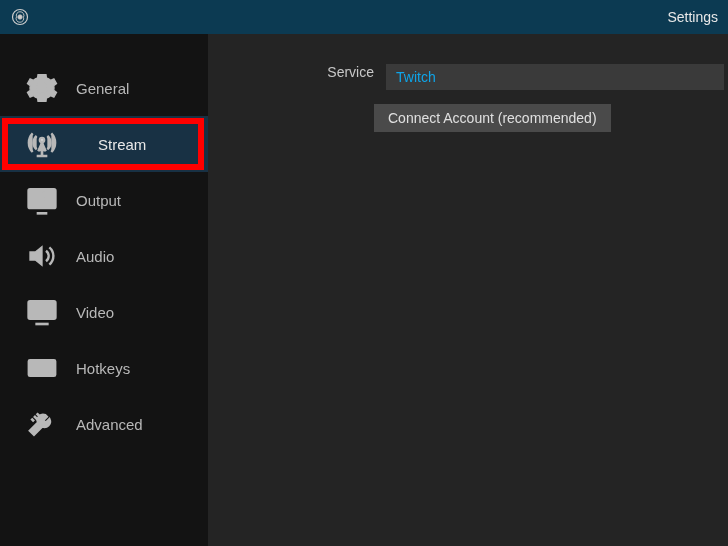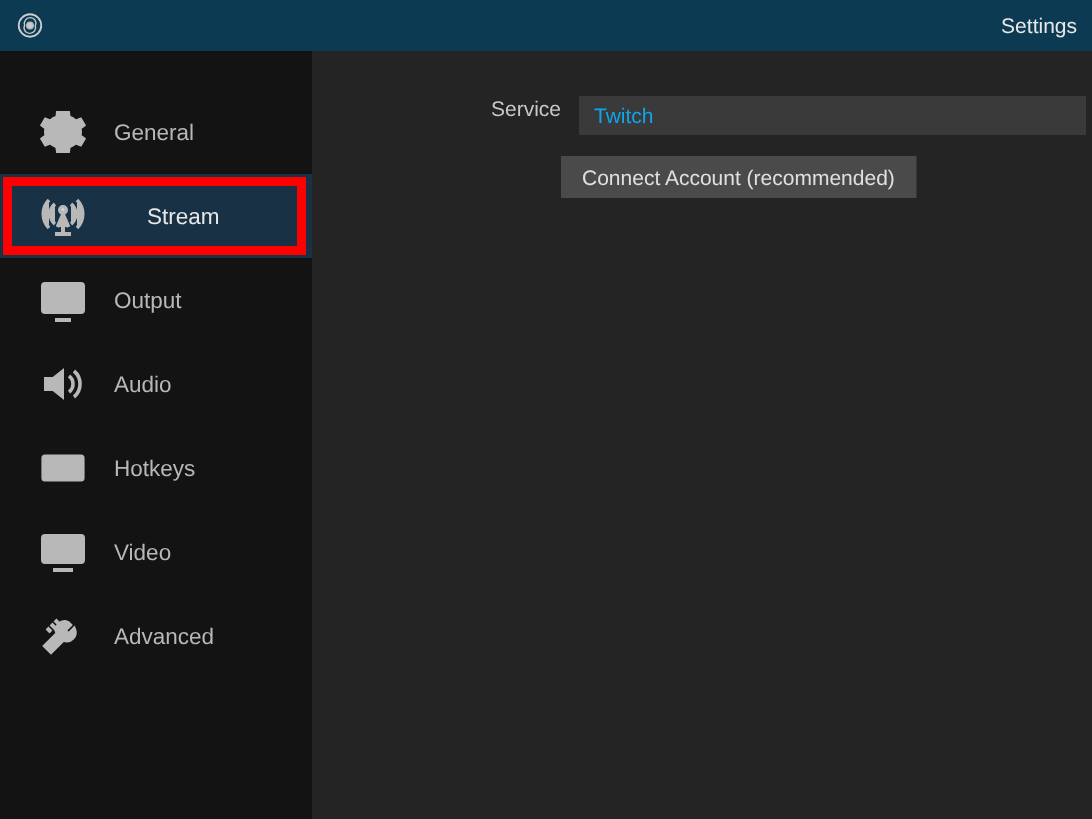--- a/index.html
+++ b/index.html
@@ -181,36 +181,36 @@
         <svg viewBox="0 0 24 24" fill="#b8b8b8" stroke="#b8b8b8">
           <path d="M3 9v6h4l5 4V5L7 9H3z"></path>
           <path d="M15 8a5 5 0 0 1 0 8M17.5 5.5a8.5 8.5 0 0 1 0 13" fill="none" stroke-width="1.8"></path>
         </svg>
       </span>
       <span>Audio</span>
     </div>
 
     <div class="sidebar-item">
       <span class="icon-slot">
+        <svg viewBox="0 0 24 24" fill="none" stroke="#b8b8b8" stroke-width="2">
+          <rect x="2" y="4" width="20" height="13" rx="1"></rect>
+          <path d="M7 21h10"></path>
+        </svg>
+      </span>
+      <span>Video</span>
+    </div>
+
+    <div class="sidebar-item">
+      <span class="icon-slot">
         <svg viewBox="0 0 24 24" fill="none" stroke="#b8b8b8" stroke-width="1.6">
           <rect x="2" y="6" width="20" height="12" rx="1"></rect>
           <path d="M5 9h1M8 9h1M11 9h1M14 9h1M17 9h1M5 12h1M8 12h1M11 12h1M14 12h1M17 12h1M7 15h10"></path>
         </svg>
       </span>
       <span>Hotkeys</span>
-    </div>
-
-    <div class="sidebar-item">
-      <span class="icon-slot">
-        <svg viewBox="0 0 24 24" fill="none" stroke="#b8b8b8" stroke-width="2">
-          <rect x="2" y="4" width="20" height="13" rx="1"></rect>
-          <path d="M7 21h10"></path>
-        </svg>
-      </span>
-      <span>Video</span>
     </div>
 
     <div class="sidebar-item">
       <span class="icon-slot">
         <svg viewBox="0 0 24 24" fill="none" stroke="#b8b8b8" stroke-width="2">
           <path d="M14.5 5.5a4 4 0 0 0-5.3 5.3L3 17l3 3 6.2-6.2a4 4 0 0 0 5.3-5.3l-2.7 2.7-2-2 2.7-2.7z"></path>
           <path d="M6 6l4 4M8 4l2 2M4 8l2 2"></path>
         </svg>
       </span>
       <span>Advanced</span>

